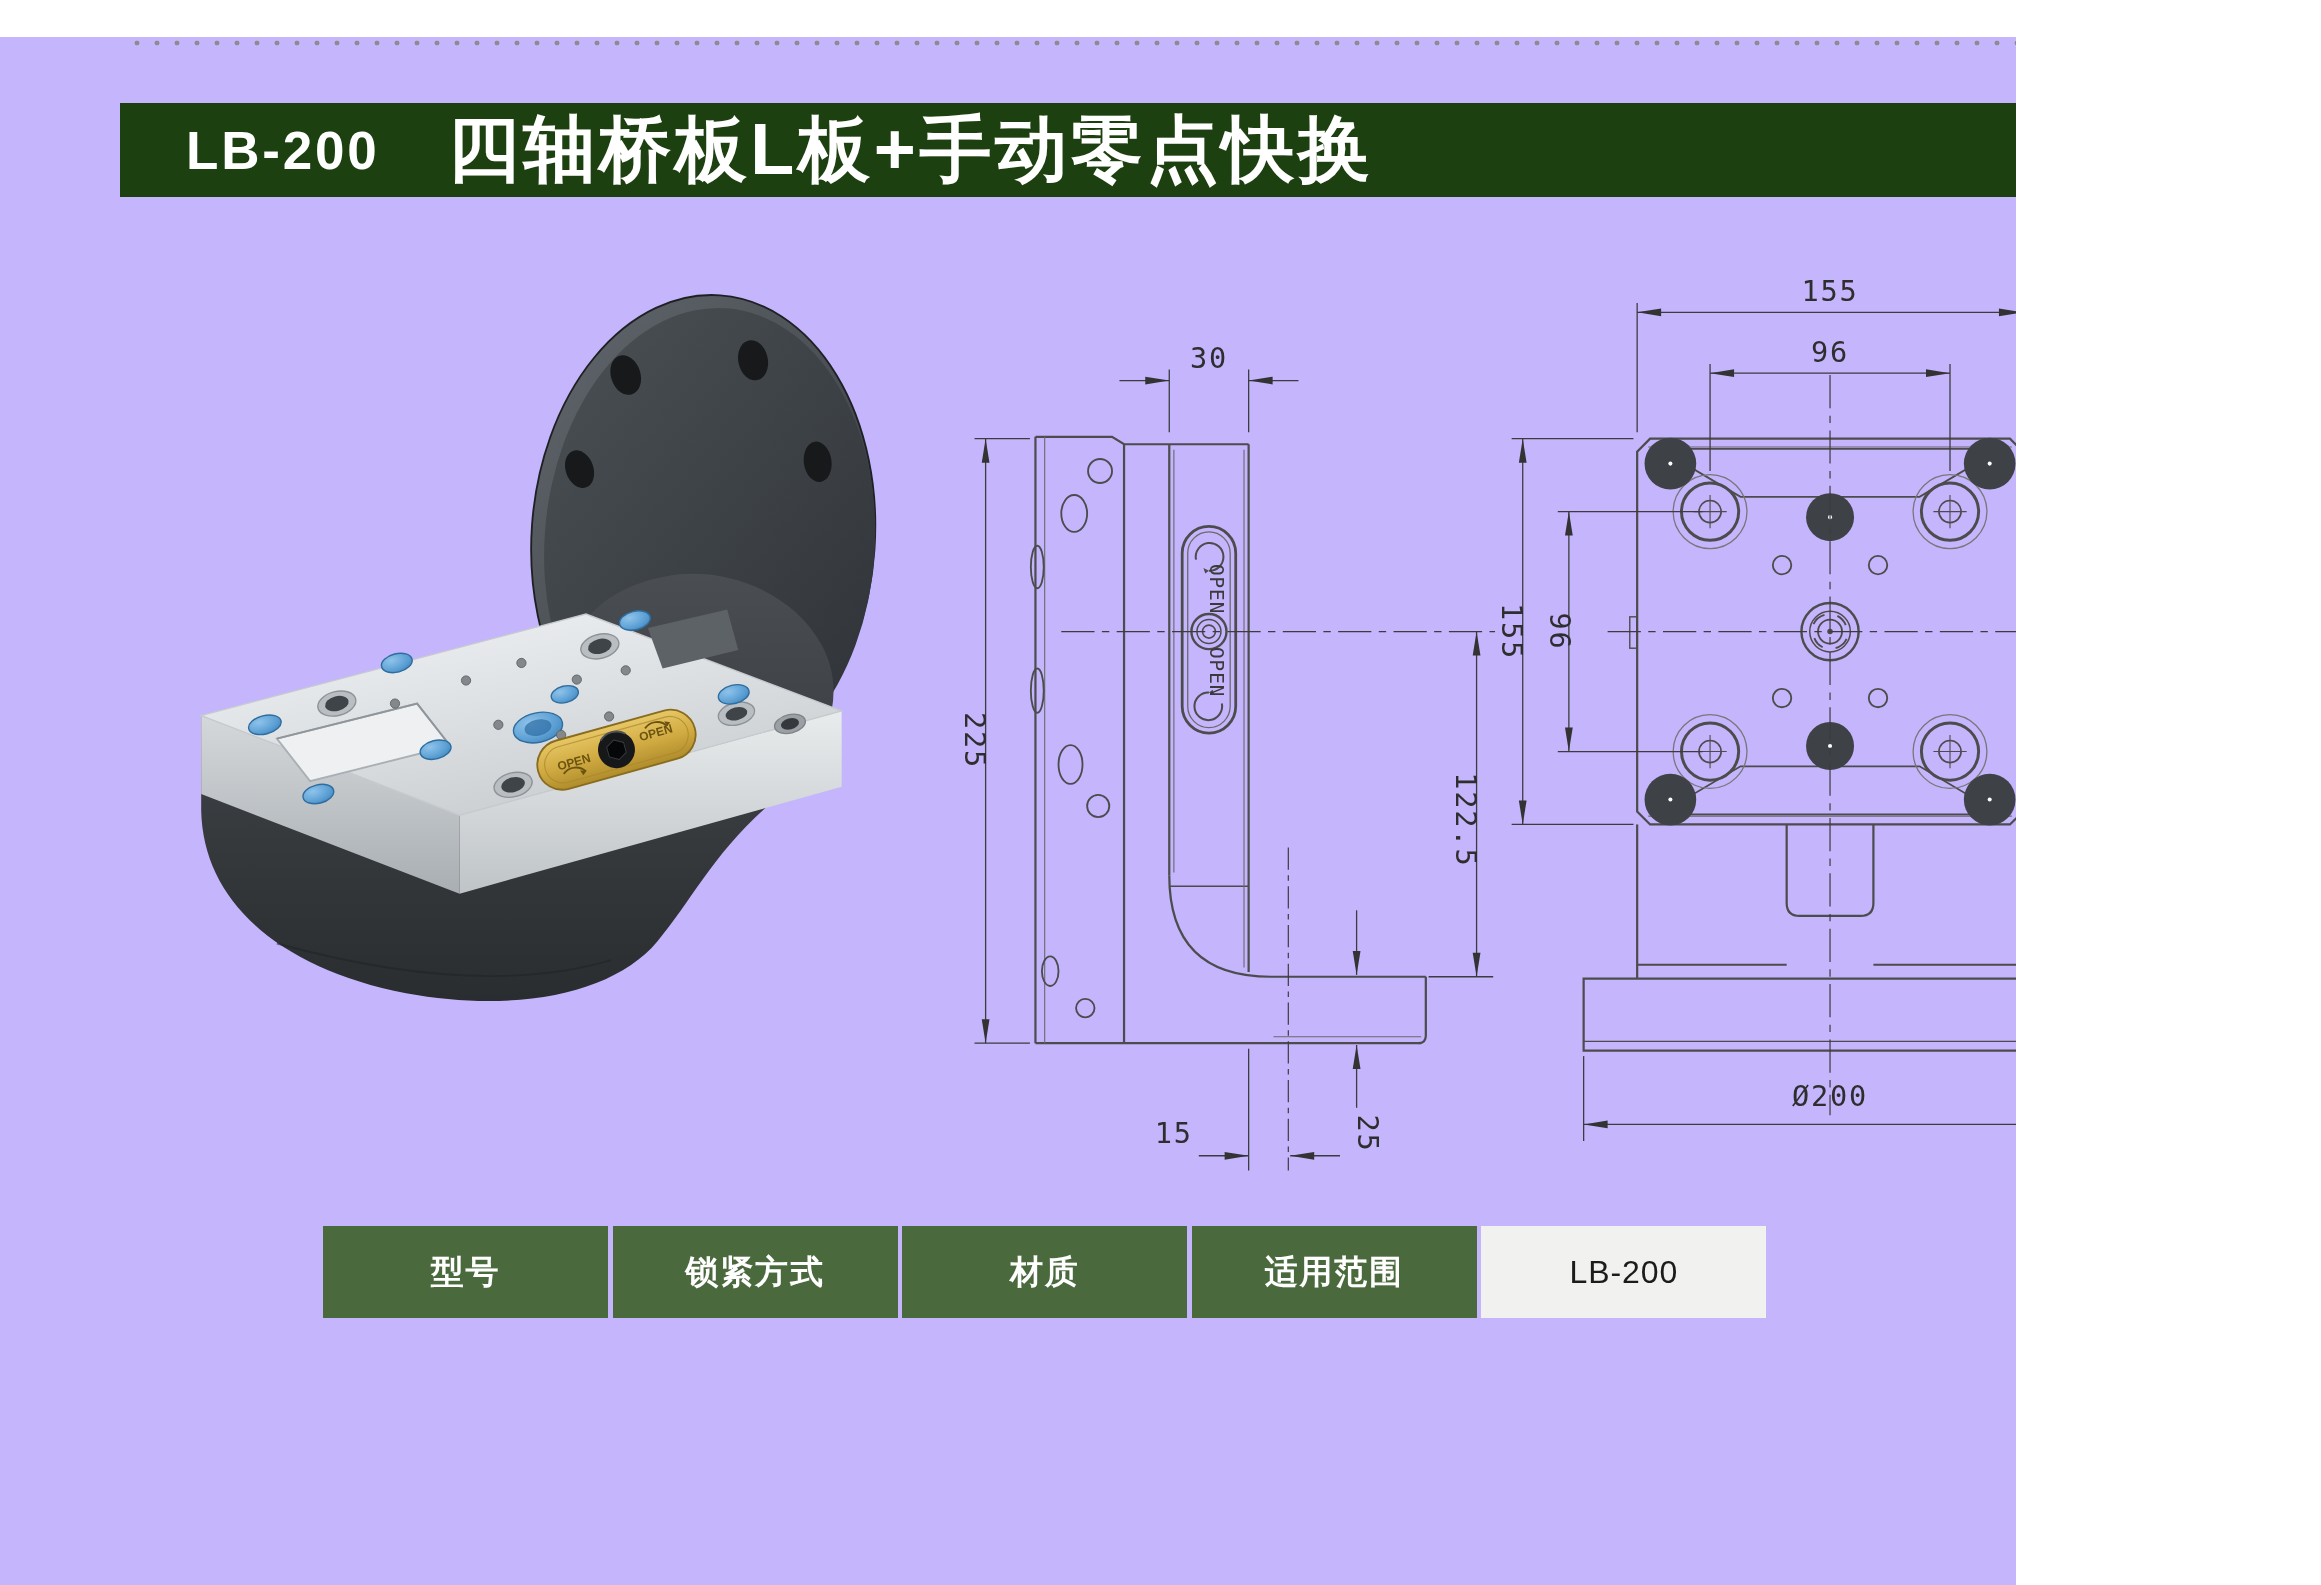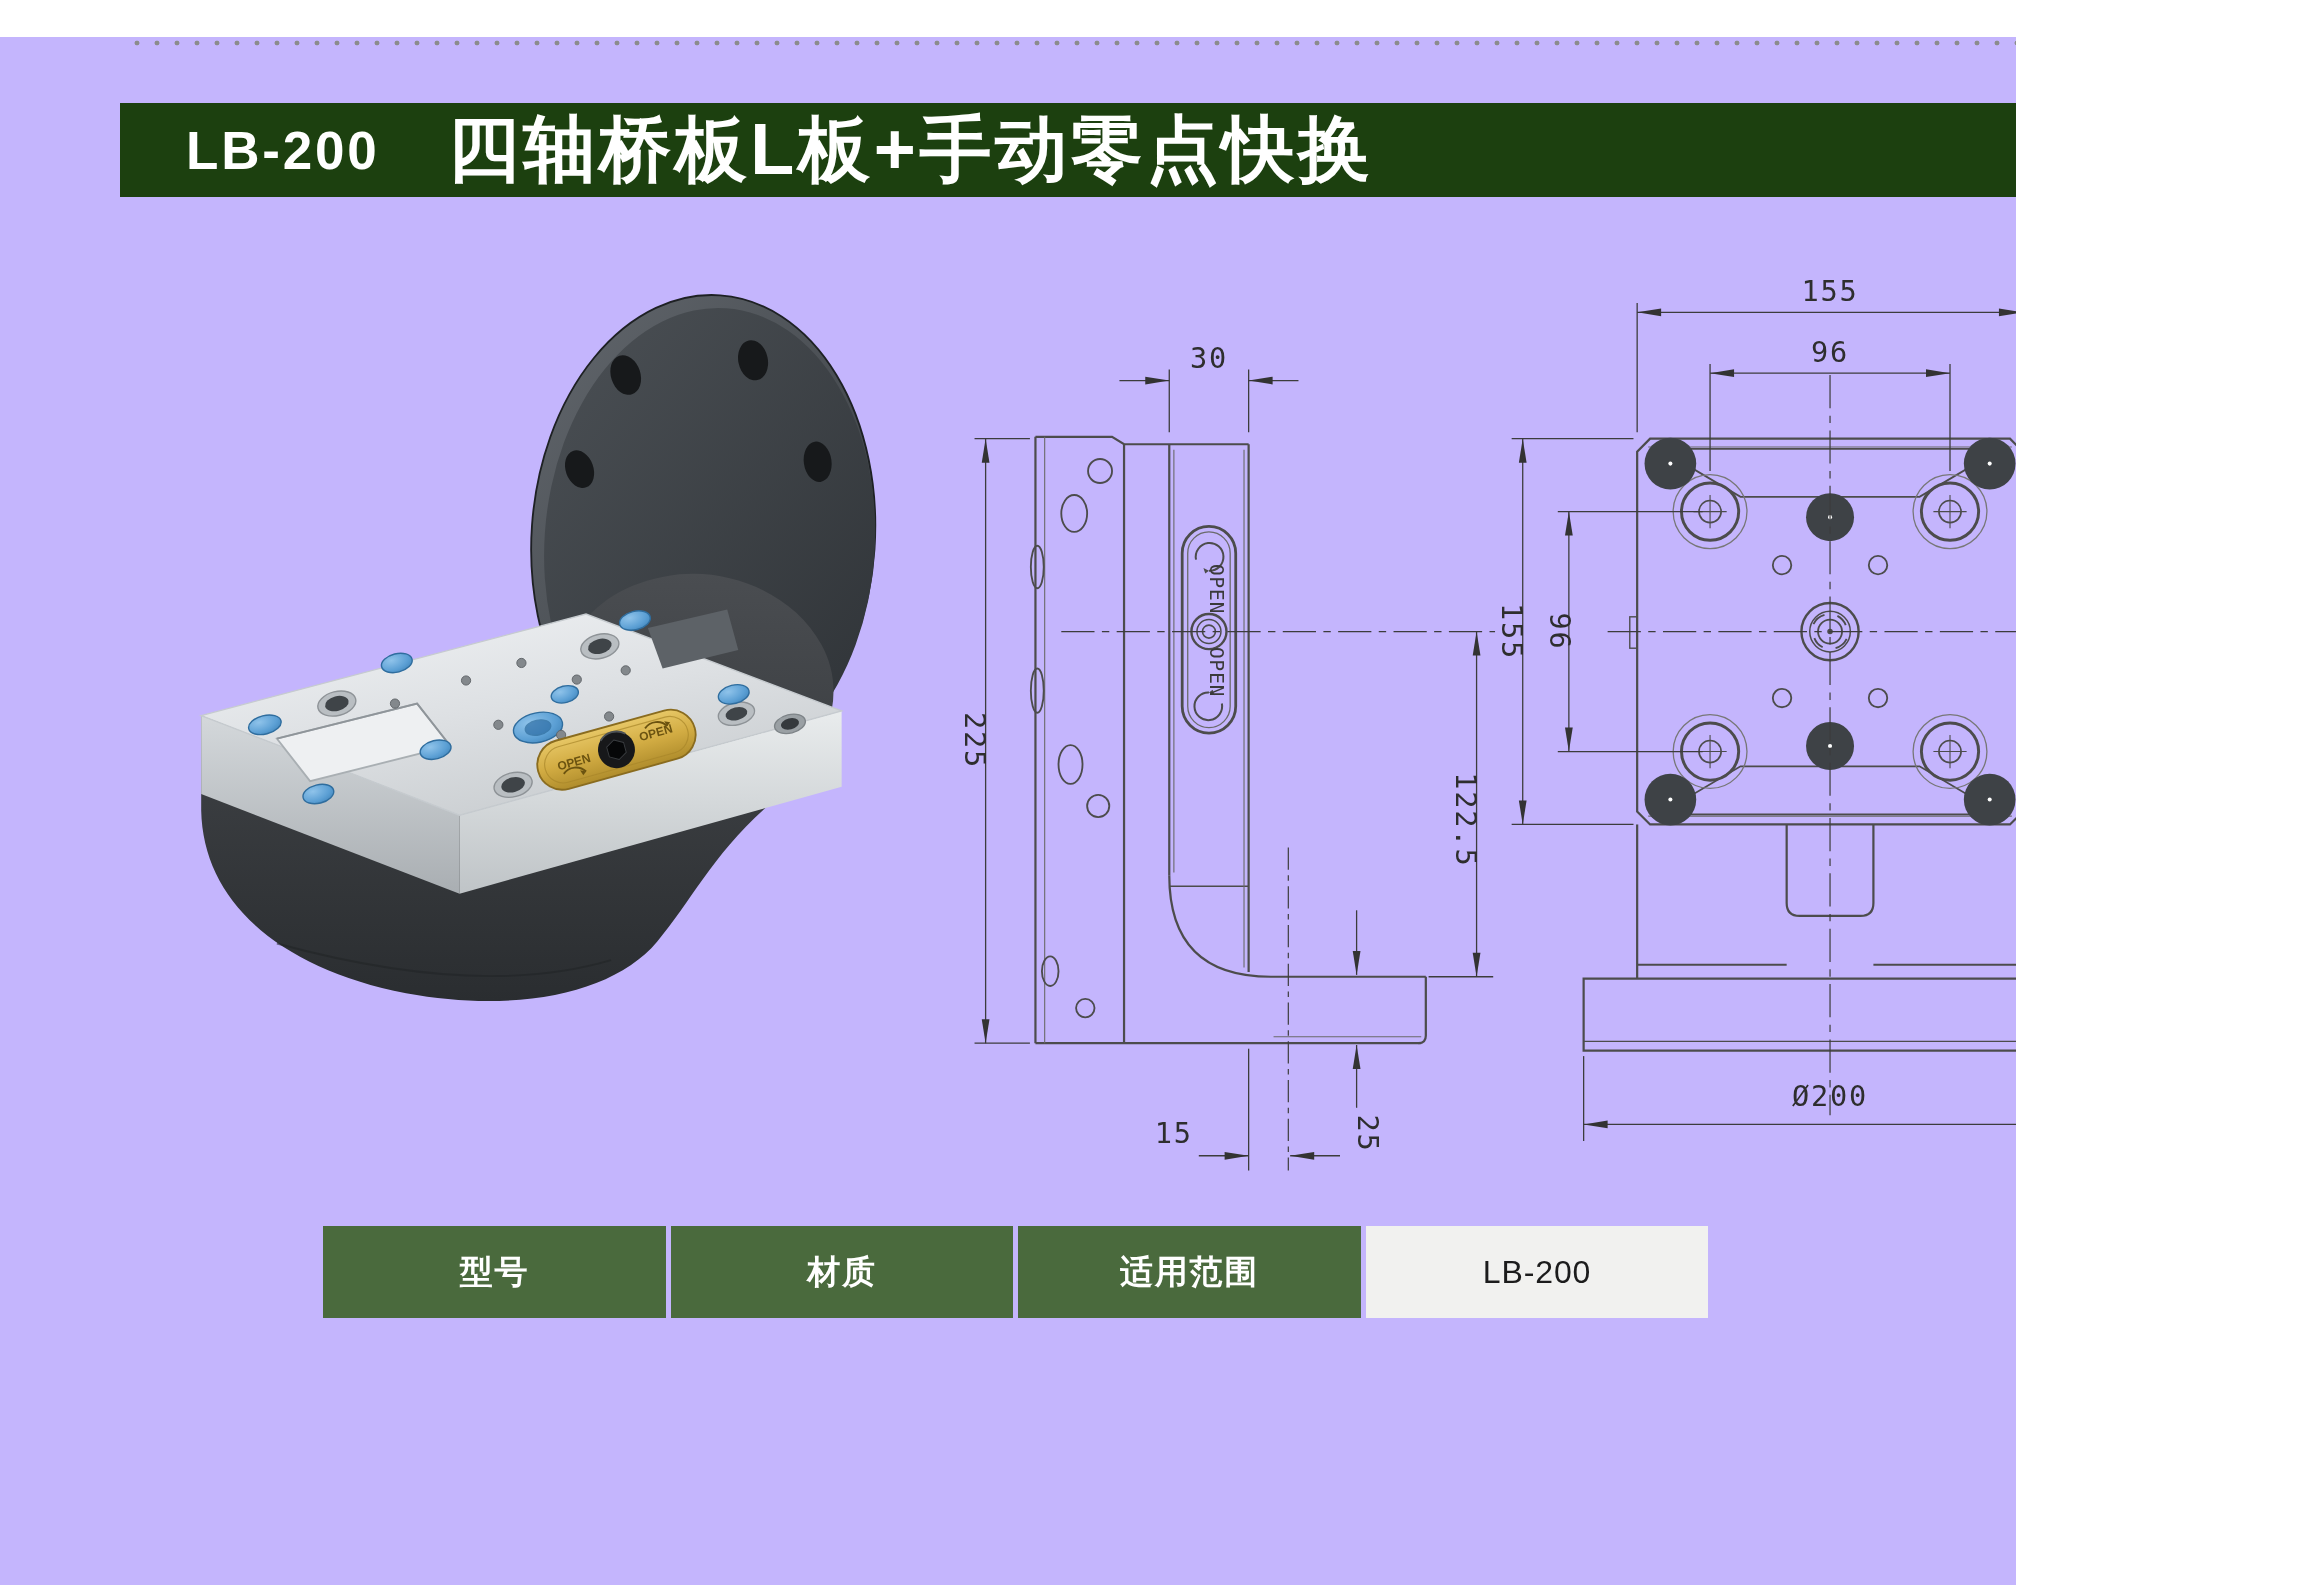--- a/index.html
+++ b/index.html
@@ -11,21 +11,21 @@
         background-size:20px 8.3px;background-repeat:repeat-x;background-position:0 50%;}
   
   .titlebar{position:absolute;left:120px;top:66px;width:2091px;height:94px;background:#1c400f;
             display:flex;align-items:center;box-sizing:border-box;padding-left:66px;}
   .titlebar .model{color:#fff;font-size:53px;font-weight:700;letter-spacing:2.8px;margin-right:68px;}
   .titlebar .pname{color:#fff;font-size:72px;font-weight:700;letter-spacing:3.7px;}
   
   .fig{position:absolute;left:0;top:0;}
   
   .spec-table{position:absolute;left:323px;top:1189px;width:1733px;
-              display:grid;grid-template-columns:repeat(5,1fr);grid-template-rows:92px 83px;
+              display:grid;grid-template-columns:repeat(6,1fr);grid-template-rows:92px 83px;
               column-gap:4.6px;row-gap:1.8px;}
   .spec-table .th{background:#4a6a3d;color:#ffffff;font-size:33px;font-weight:700;
                   display:flex;align-items:center;justify-content:center;text-align:center;
                   letter-spacing:1.8px;}
   .spec-table .th .two{line-height:41px;}
   .spec-table .td{background:#f1f1ef;color:#1c1c1c;font-size:32px;
                   display:flex;align-items:center;justify-content:center;letter-spacing:0.9px;}
   svg text{user-select:none;}
 </style>
 </head>
@@ -372,20 +372,23 @@
         <text x="1983" y="1158" text-anchor="middle">Ø200</text>
       </g>
     </g>
   </svg>
 
   <div class="spec-table">
     <div class="th">
         <span>型号</span>
       </div>
     <div class="th">
+        <span>锁紧方式</span>
+      </div>
+    <div class="th">
         <span>材质</span>
       </div>
     <div class="th">
         <span>适用范围</span>
       </div>
     <div class="td">LB-200</div>
   </div>
 
 </div>
 

